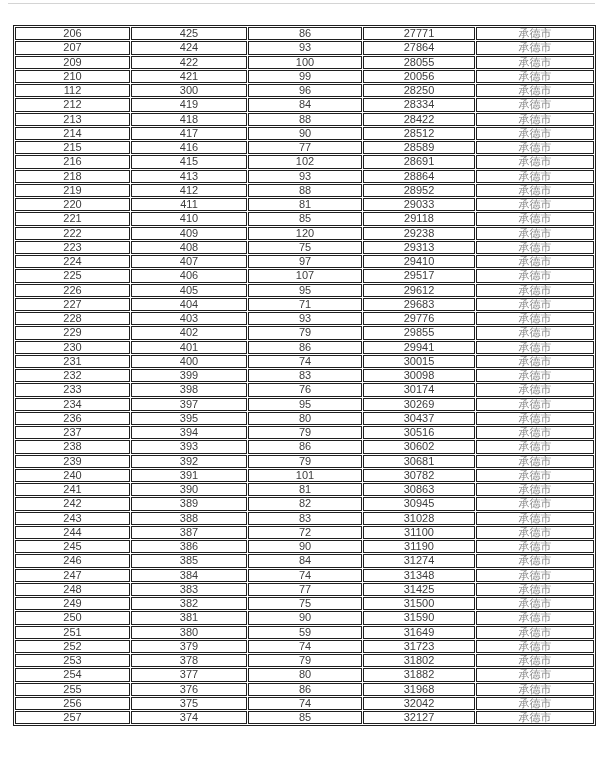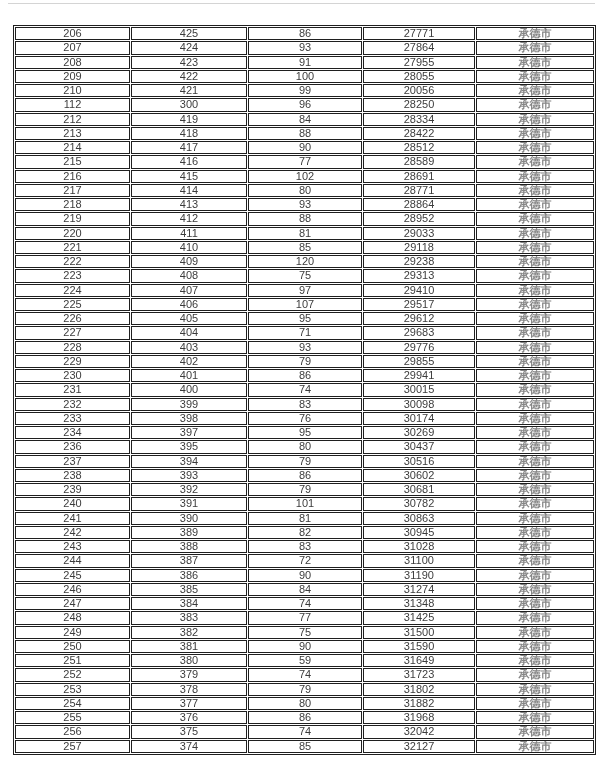--- a/index.html
+++ b/index.html
@@ -42,21 +42,20 @@
     vertical-align: middle;
     font-size: 11px;
     line-height: 1;
     color: var(--text, #3c3c3c);
     overflow: hidden;
     white-space: nowrap;
     background: var(--background, #ffffff);
   }
   table.score-table td.city-cell {
     color: var(--city-text, #868686);
-    font-weight: bold;
   }
 </style>
 </head>
 <body>
 
 <div class="page-edge-line"></div>
 
 <table class="score-table">
   <colgroup>
     <col style="width:115px">
@@ -74,27 +73,20 @@
     <td class="city-cell">承德市</td>
   </tr>
       <tr>
     <td>207</td>
     <td>424</td>
     <td>93</td>
     <td>27864</td>
     <td class="city-cell">承德市</td>
   </tr>
       <tr>
-    <td>208</td>
-    <td>423</td>
-    <td>91</td>
-    <td>27955</td>
-    <td class="city-cell">承德市</td>
-  </tr>
-      <tr>
     <td>209</td>
     <td>422</td>
     <td>100</td>
     <td>28055</td>
     <td class="city-cell">承德市</td>
   </tr>
       <tr>
     <td>210</td>
     <td>421</td>
     <td>99</td>
@@ -137,27 +129,20 @@
     <td class="city-cell">承德市</td>
   </tr>
       <tr>
     <td>216</td>
     <td>415</td>
     <td>102</td>
     <td>28691</td>
     <td class="city-cell">承德市</td>
   </tr>
       <tr>
-    <td>217</td>
-    <td>414</td>
-    <td>80</td>
-    <td>28771</td>
-    <td class="city-cell">承德市</td>
-  </tr>
-      <tr>
     <td>218</td>
     <td>413</td>
     <td>93</td>
     <td>28864</td>
     <td class="city-cell">承德市</td>
   </tr>
       <tr>
     <td>219</td>
     <td>412</td>
     <td>88</td>

